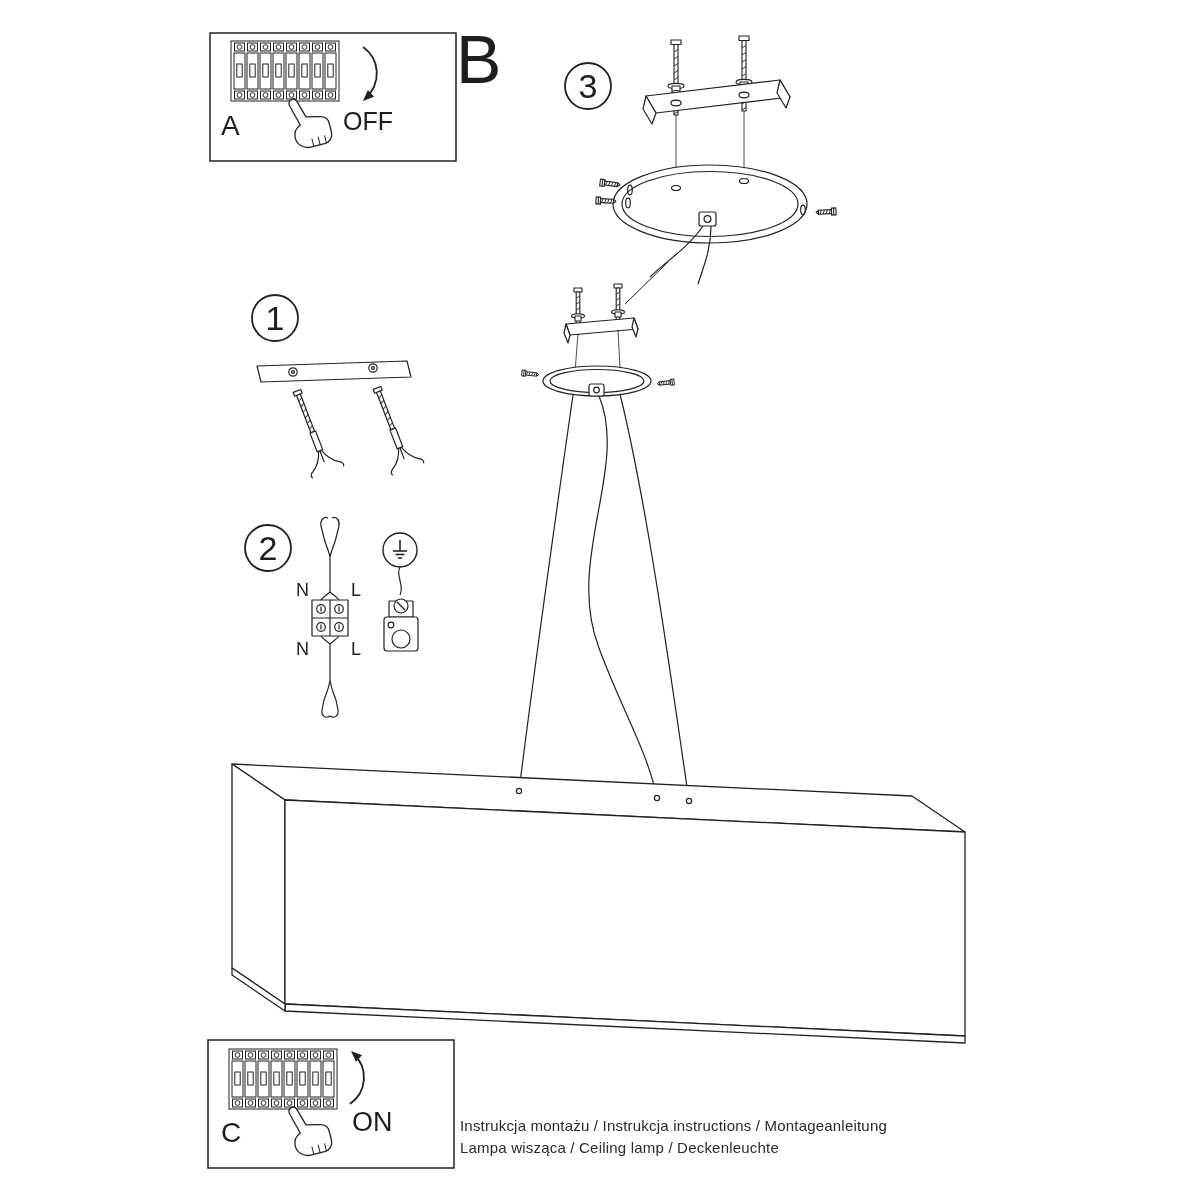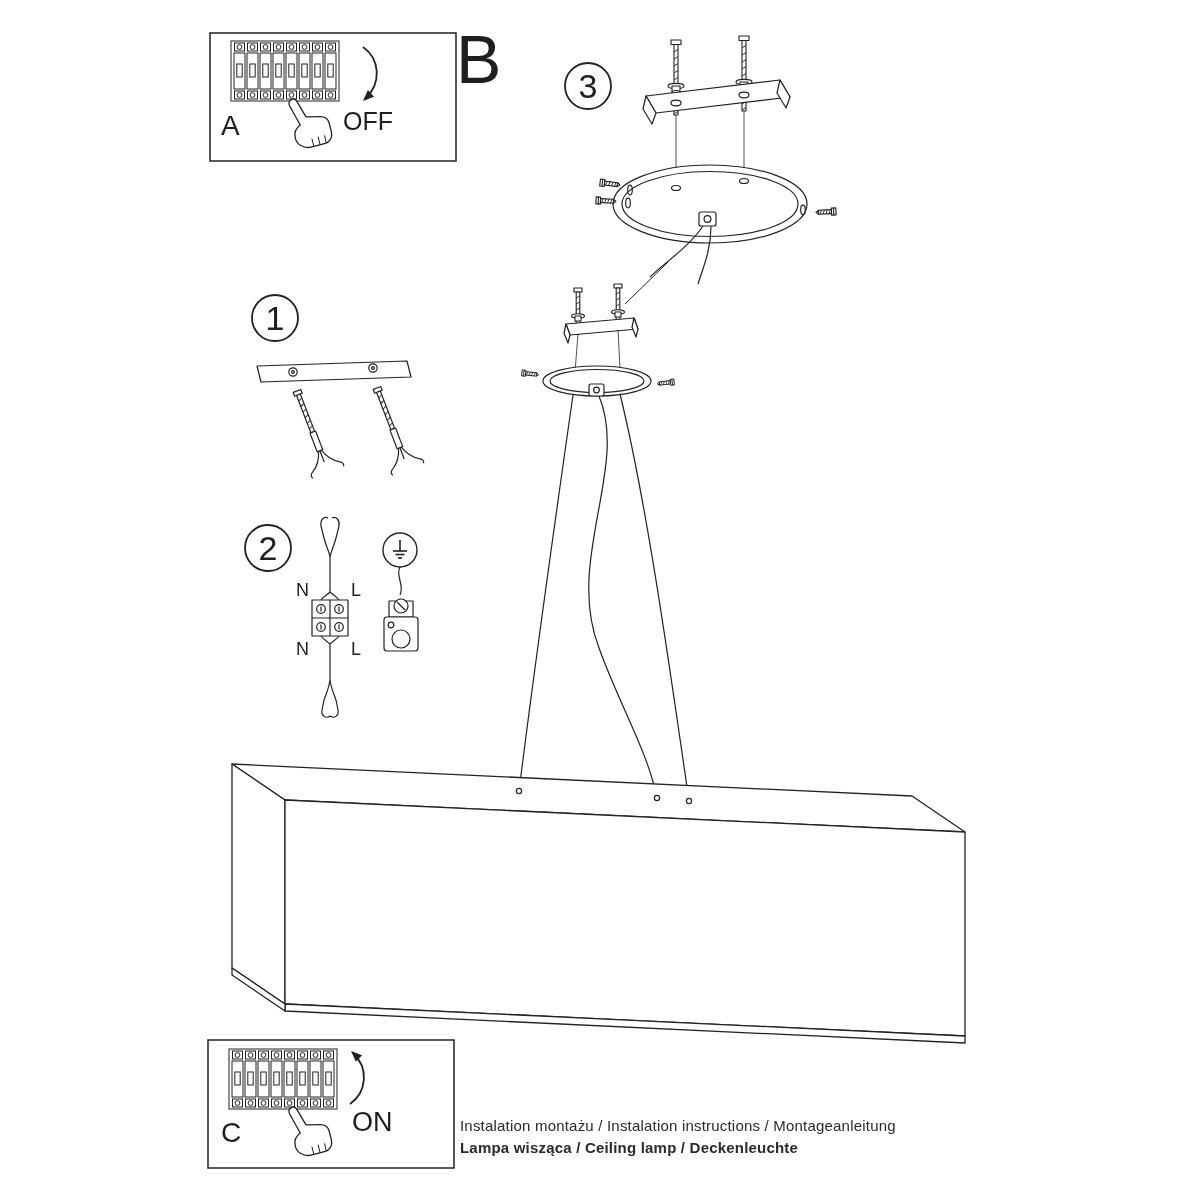--- a/index.html
+++ b/index.html
@@ -209,16 +209,16 @@
 <span class="label" style="left:343px;top:109px;font-size:25px;">OFF</span>
 
 <span class="label" style="left:221px;top:1119px;font-size:28px;">C</span>
 <span class="label" style="left:352px;top:1109px;font-size:27px;text-align:right;">ON</span>
 
 <span class="label" style="left:296px;top:581px;font-size:18px;">N</span>
 <span class="label" style="left:351px;top:581px;font-size:18px;">L</span>
 <span class="label" style="left:296px;top:640px;font-size:18px;">N</span>
 <span class="label" style="left:351px;top:640px;font-size:18px;">L</span>
 
-<span class="footer-text" style="left:460px;top:1117px;">Instalation montażu / Instalation instructions / Montageanleitung</span>
-<span class="footer-text" style="left:460px;top:1139px;font-weight:bold;">Lampa wisząca / Ceiling lamp / Deckenleuchte</span>
+<span class="footer-text" style="left:460px;top:1117px;">Instrukcja montażu / Instrukcja instructions / Montageanleitung</span>
+<span class="footer-text" style="left:460px;top:1139px;">Lampa wisząca / Ceiling lamp / Deckenleuchte</span>
 
 </div>
 
 </body></html>

